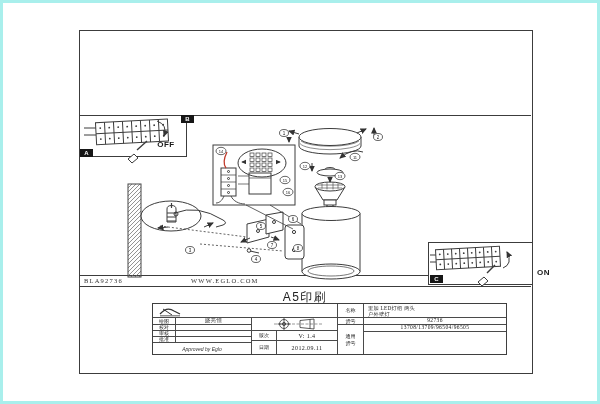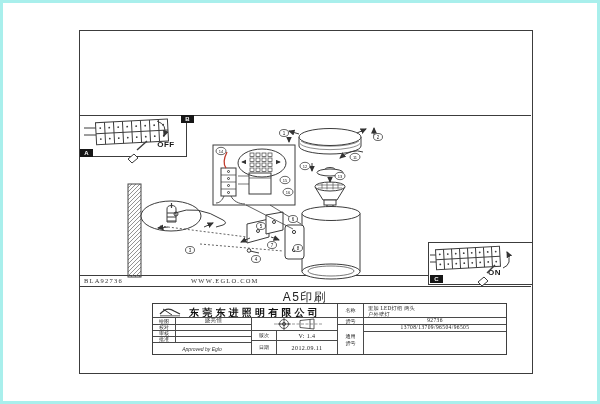--- a/index.html
+++ b/index.html
@@ -43,21 +43,21 @@
 <div class="abs hline" style="left:79px;top:115px;width:452px;"></div>
 <div class="abs hline" style="left:79px;top:275px;width:349px;"></div>
 <div class="abs hline" style="left:79px;top:286px;width:452px;"></div>
 
 <div class="abs boxA"></div>
 <div class="abs boxC"></div>
 <div class="abs chip" style="left:80px;top:149px;">A</div>
 <div class="abs chip" style="left:181px;top:115px;">B</div>
 <div class="abs chip" style="left:430px;top:275px;">C</div>
 <div class="abs switch" style="left:152px;top:140px;width:28px;text-align:center;">OFF</div>
-<div class="abs switch" style="left:488px;top:268px;width:26px;text-align:left;">ON</div>
+<div class="abs switch" style="left:524px;top:268px;width:26px;text-align:right;">ON</div>
 
 <svg class="abs" style="left:0;top:0;" width="600" height="404" viewBox="0 0 600 404">
   <defs>
     <marker id="ah" markerWidth="7" markerHeight="7" refX="5.5" refY="3" orient="auto">
       <path d="M0,0 L6.5,3 L0,6 z" fill="#333"></path>
     </marker>
     <pattern id="hatch" width="4" height="4" patternUnits="userSpaceOnUse">
       <path d="M0,4 l4,-4" stroke="#666" stroke-width="0.7"></path>
     </pattern>
   </defs>
@@ -296,21 +296,20 @@
 <div class="abs printnote">A5印刷</div>
 
 <div class="abs tb">
 
   <div class="cell br bb" style="left:0;top:0;width:185px;height:14px;">
     <svg width="30" height="12" style="position:absolute;left:3px;top:1px;">
       <path d="M4,9 q7,-8 14,-3 l6,3" stroke="#333" stroke-width="1.2" fill="none"></path>
       <path d="M7,4 l9,6" stroke="#333" stroke-width="1" fill="none"></path>
       <rect x="4" y="10.2" width="20" height="1.2" fill="#777"></rect>
     </svg>
-    <span class="abs company" style="left:36px;top:2px;">东莞东进照明有限公司</span>
   </div>
 
   <div class="cell br bb lab" style="left:185px;top:0;width:26px;height:14px;">名称</div>
   <div class="cell bb" style="left:211px;top:0;width:142px;height:14px;">
     <div class="nameval"><span>里加 LED灯组 两头</span><br>
     <span>户外壁灯</span></div>
   </div>
 
   <div class="cell br bb lab" style="left:0;top:14px;width:23px;height:7px;">绘图</div>
   <div class="cell br bb val" style="left:23px;top:14px;width:76px;height:7px;">盛亮恒</div>

